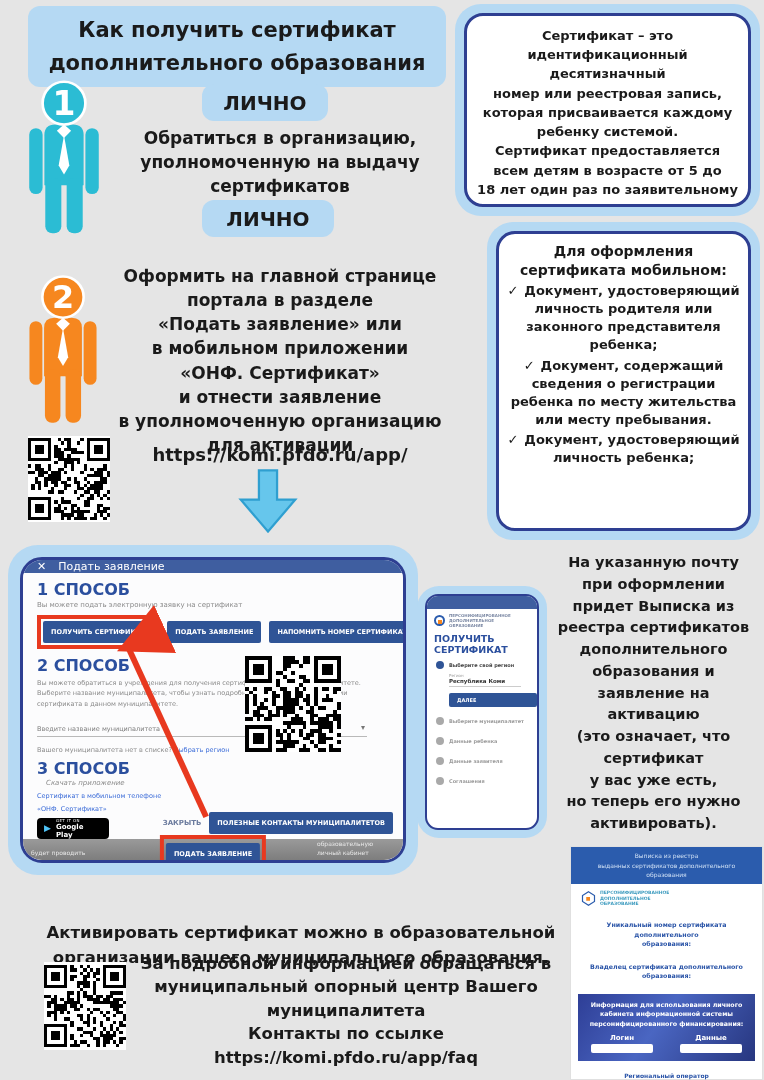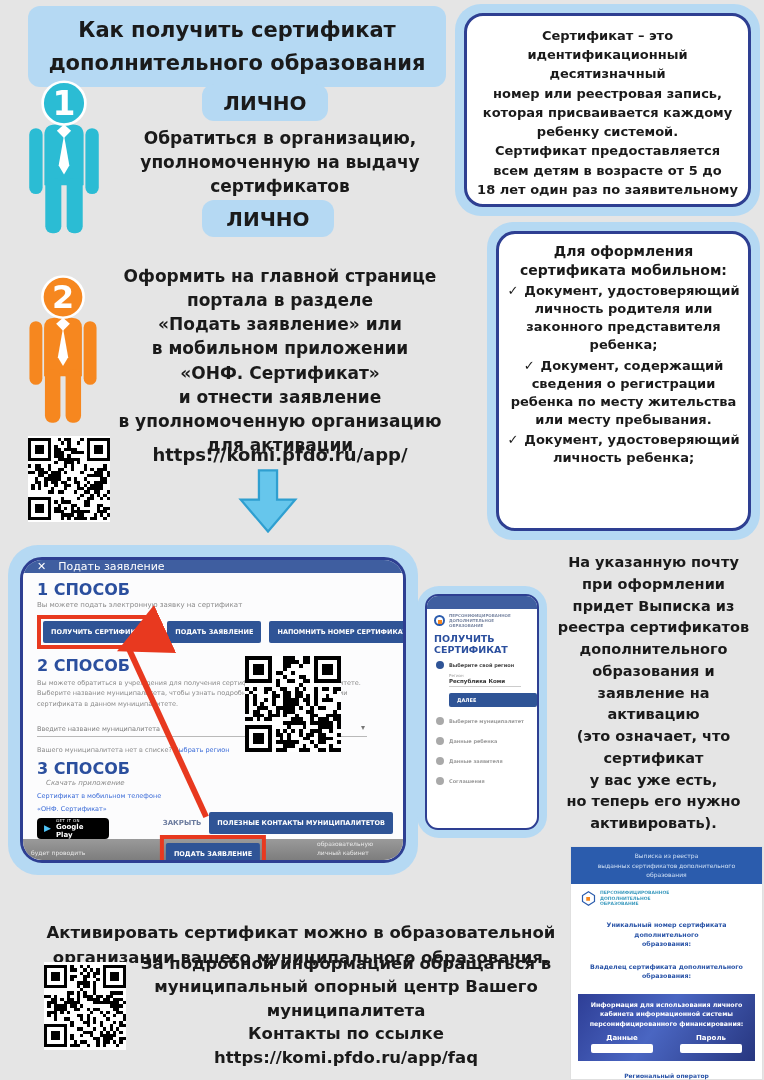--- a/index.html
+++ b/index.html
@@ -767,25 +767,25 @@
     </div>
     <div class="c-line pre">Уникальный номер сертификата дополнительного
 образования:</div>
     <div class="c-line">Владелец сертификата дополнительного образования:</div>
     <div class="c-info">
       <div class="c-info-title pre">Информация для использования личного
 кабинета информационной системы
 персонифицированного финансирования:</div>
       <div class="c-row">
         <div class="c-col">
-          <div class="lab">Данные</div>
+          <div class="lab">Логин</div>
           <div class="c-field"></div>
         </div>
         <div class="c-col">
-          <div class="lab">Пароль</div>
+          <div class="lab">Данные</div>
           <div class="c-field"></div>
         </div>
       </div>
     </div>
     <div class="c-operator">Региональный оператор</div>
     <div class="c-foot"></div>
   </div>
 
   <div class="activate-note comic center pre">Активировать сертификат можно в образовательной
 организации вашего муниципального образования.</div>

